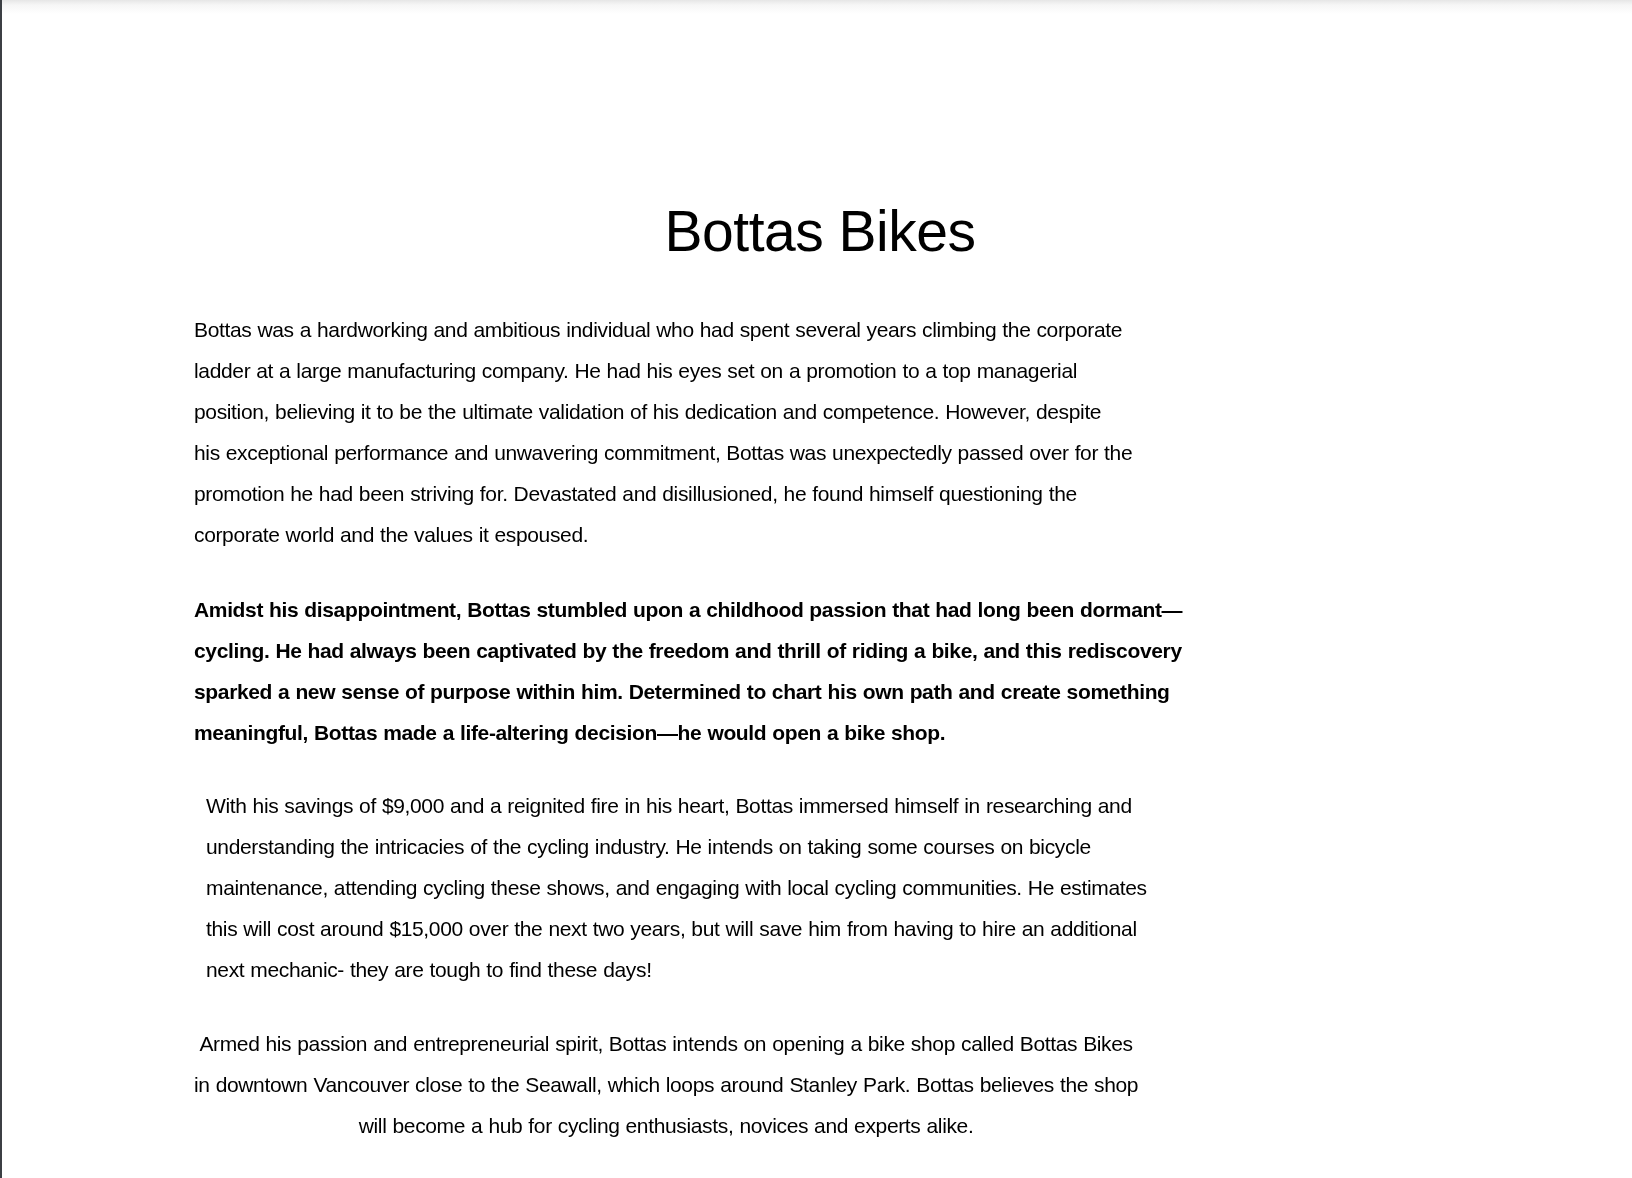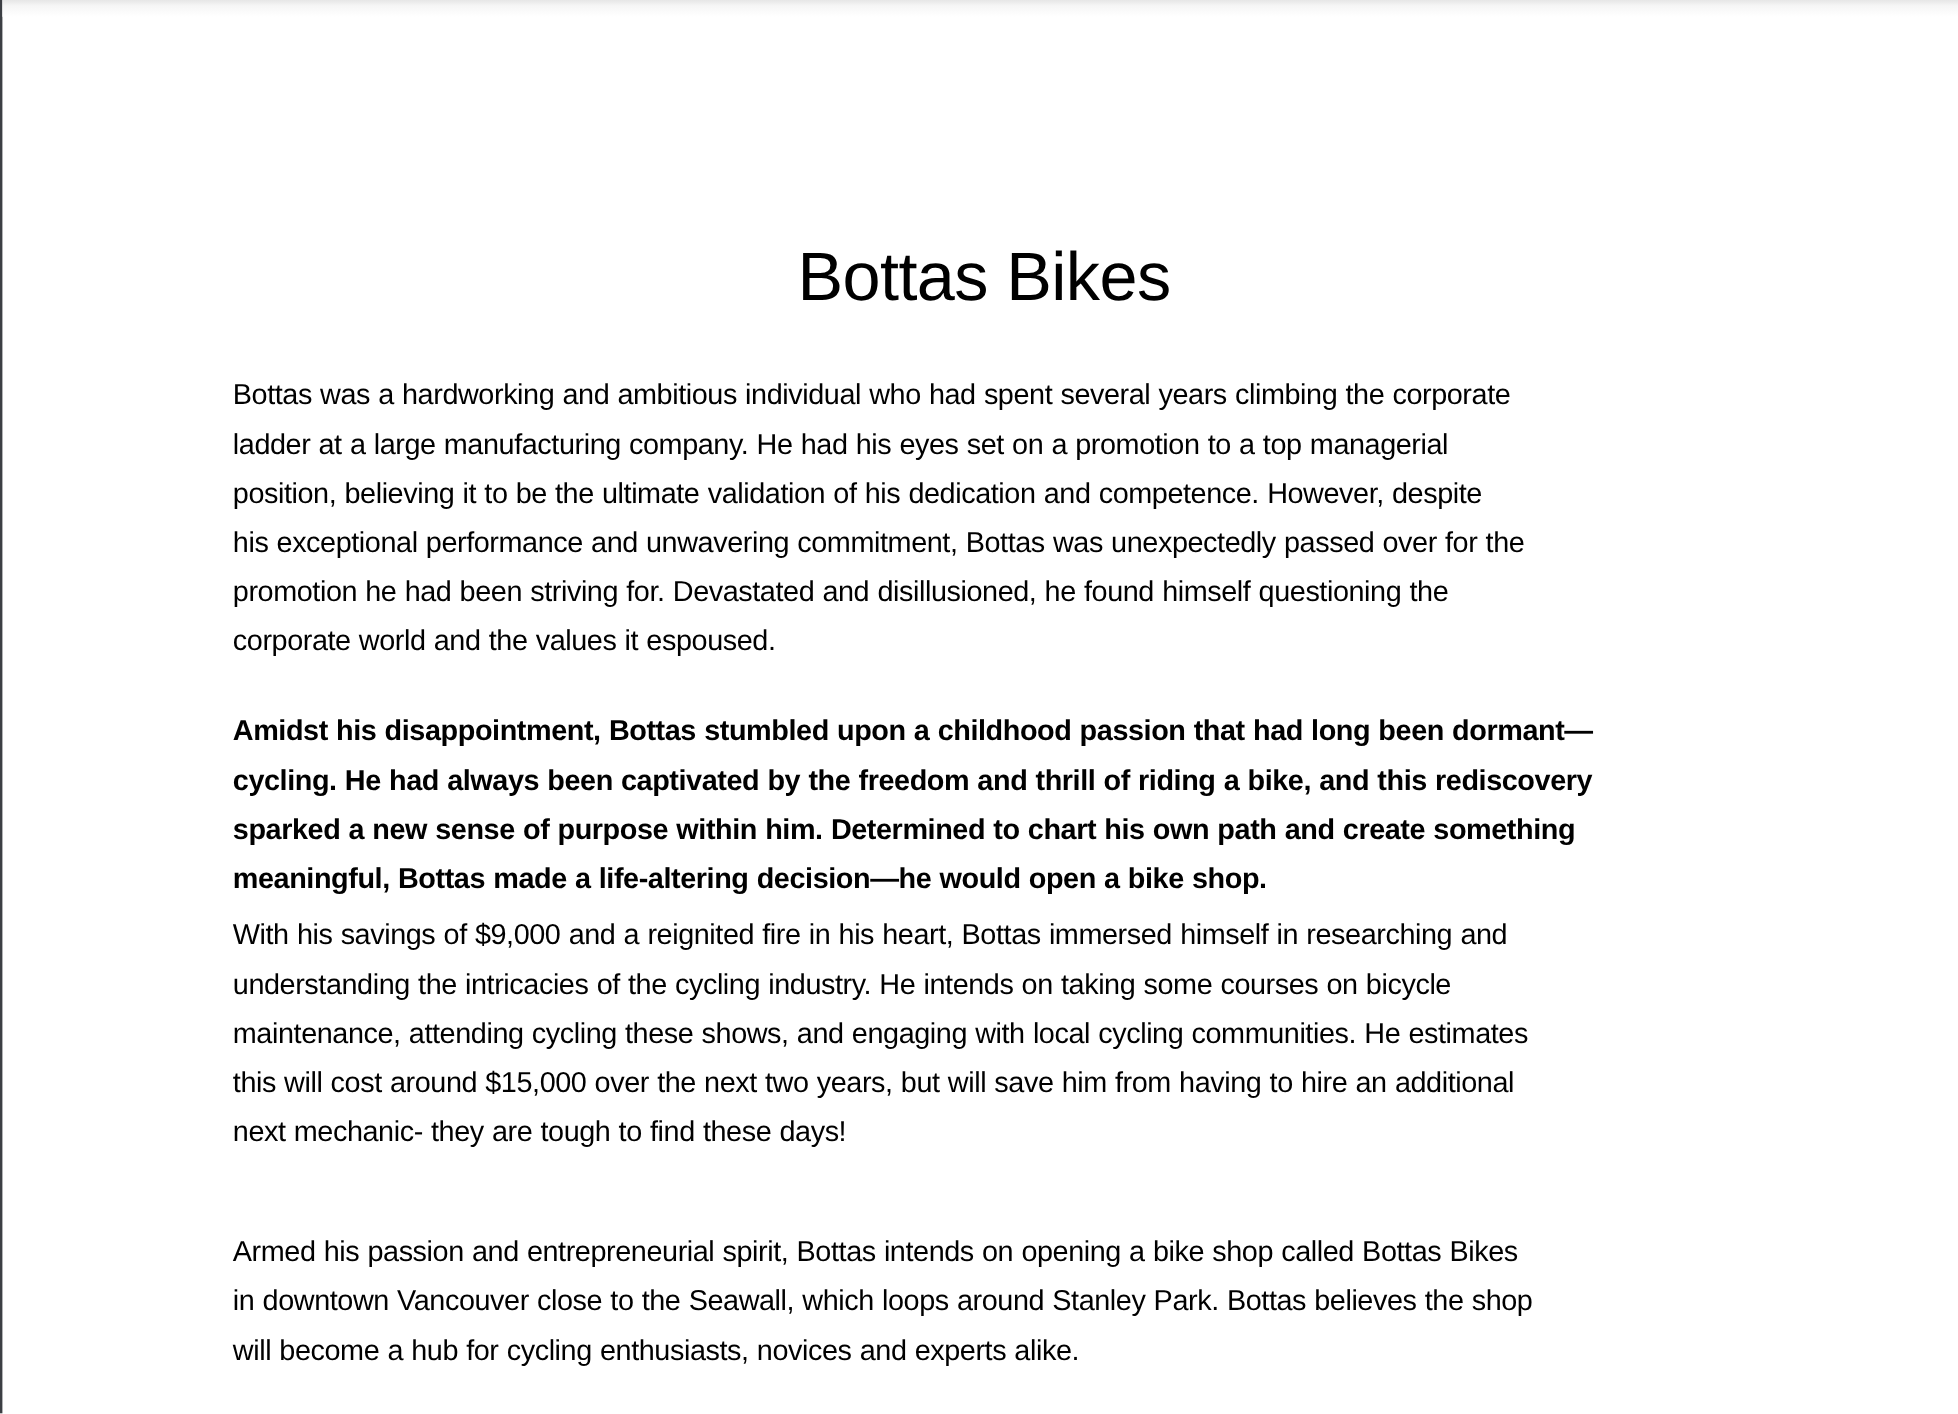--- a/index.html
+++ b/index.html
@@ -48,32 +48,32 @@
     margin: 0;
   }
   .para {
     position: absolute;
     left: 192px;
     margin: 0;
   }
   .line {
     display: block;
     white-space: nowrap;
-    font-size: 24px;
+    font-size: 21px;
     line-height: 41px;
     height: 41px;
     letter-spacing: -0.35px;
     word-spacing: 0.5px;
     color: #000000;
   }
   
   .p1 { top: 309px; }
   .p2 { top: 589px; font-weight: bold; }
-  .p3 { top: 759px; }
-  .p4 { top: 1023px; }
+  .p3 { top: 785px; margin-left: 12px; }
+  .p4 { top: 1023px; text-align: center; }
 </style>
 </head>
 <body>
 
 <div class="left-edge"></div>
 
 <div class="page">
   <h1 class="title">Bottas Bikes</h1>
 
   <div class="para p1">

